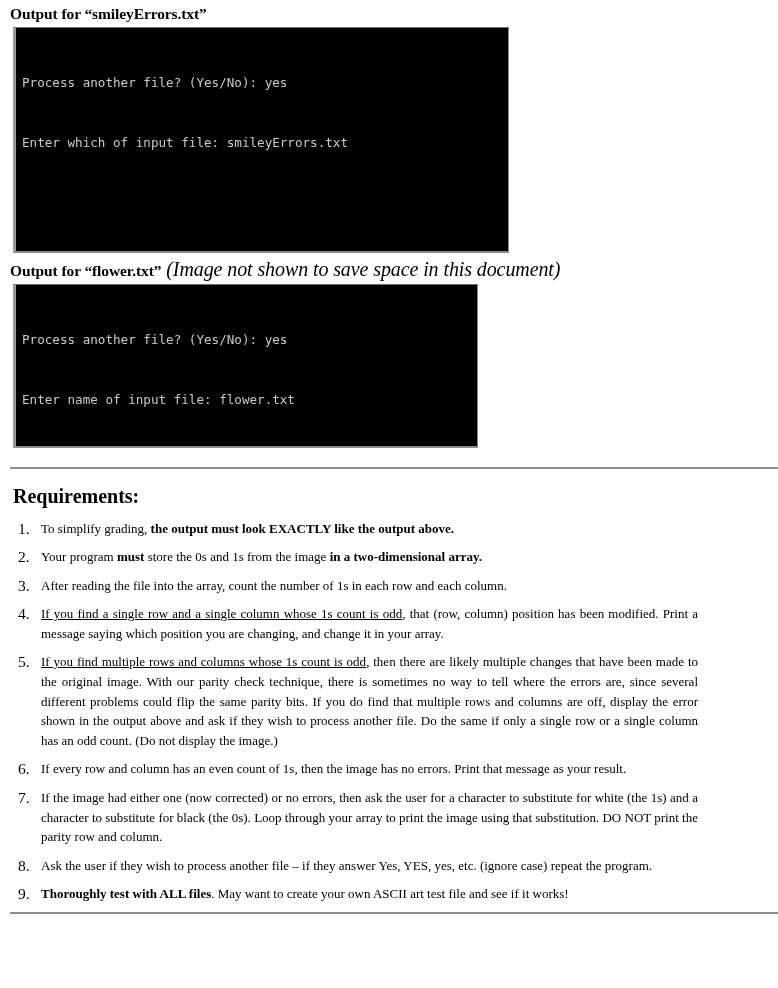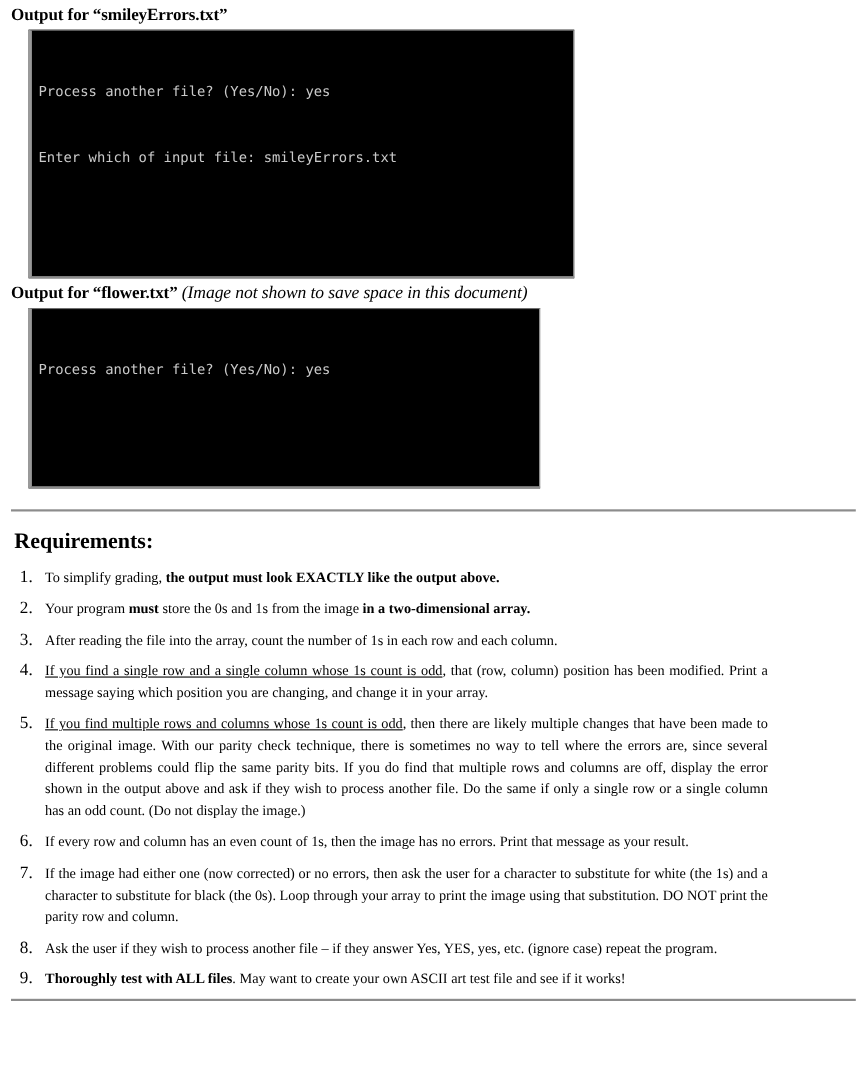--- a/index.html
+++ b/index.html
@@ -27,39 +27,39 @@
     font-size: 15.5px;
     font-weight: bold;
     line-height: 1.0;
     margin: 0;
     padding: 6px 0 5px 4px;
     letter-spacing: -0.1px;
   }
   .section-heading .note {
     font-weight: normal;
     font-style: italic;
-    font-size: 16px;
+    font-size: 20px;
   }
 
   
   .console {
     background: #000000;
     color: #c9c9c9;
     font-family: "DejaVu Sans Mono", "Liberation Mono", monospace;
     font-size: 12.6px;
     line-height: 19.95px;
     padding: 6px 4px 4px 6px;
     box-sizing: border-box;
     border-left: 3px solid #9a9a9a;
     border-top: 1px solid #6e6e6e;
     border-right: 1px solid #8d8d8d;
     border-bottom: 2px solid #8d8d8d;
     white-space: pre;
     overflow: hidden;
-    margin-left: 20px;
+    margin-left: 7px;
   }
   .console--smiley {
     width: 496px;
     height: 226px;
   }
   .console--flower {
     width: 465px;
     height: 164px;
   }
   .console .line {
@@ -133,20 +133,21 @@
     
     
     
     
   </div>
 
   <h2 class="section-heading"><span>Output for </span><span>“flower.txt”</span><span class="note"> <span>(Image not shown to save space in this document)</span></span></h2>
 
   <div class="console console--flower">
     <div class="line">Process another file? (Yes/No): yes</div>
+    <div class="line">Enter name of input file: flower.txt</div>
     
     
     
     
     
     
   </div>
 
   <div class="divider"></div>
 

